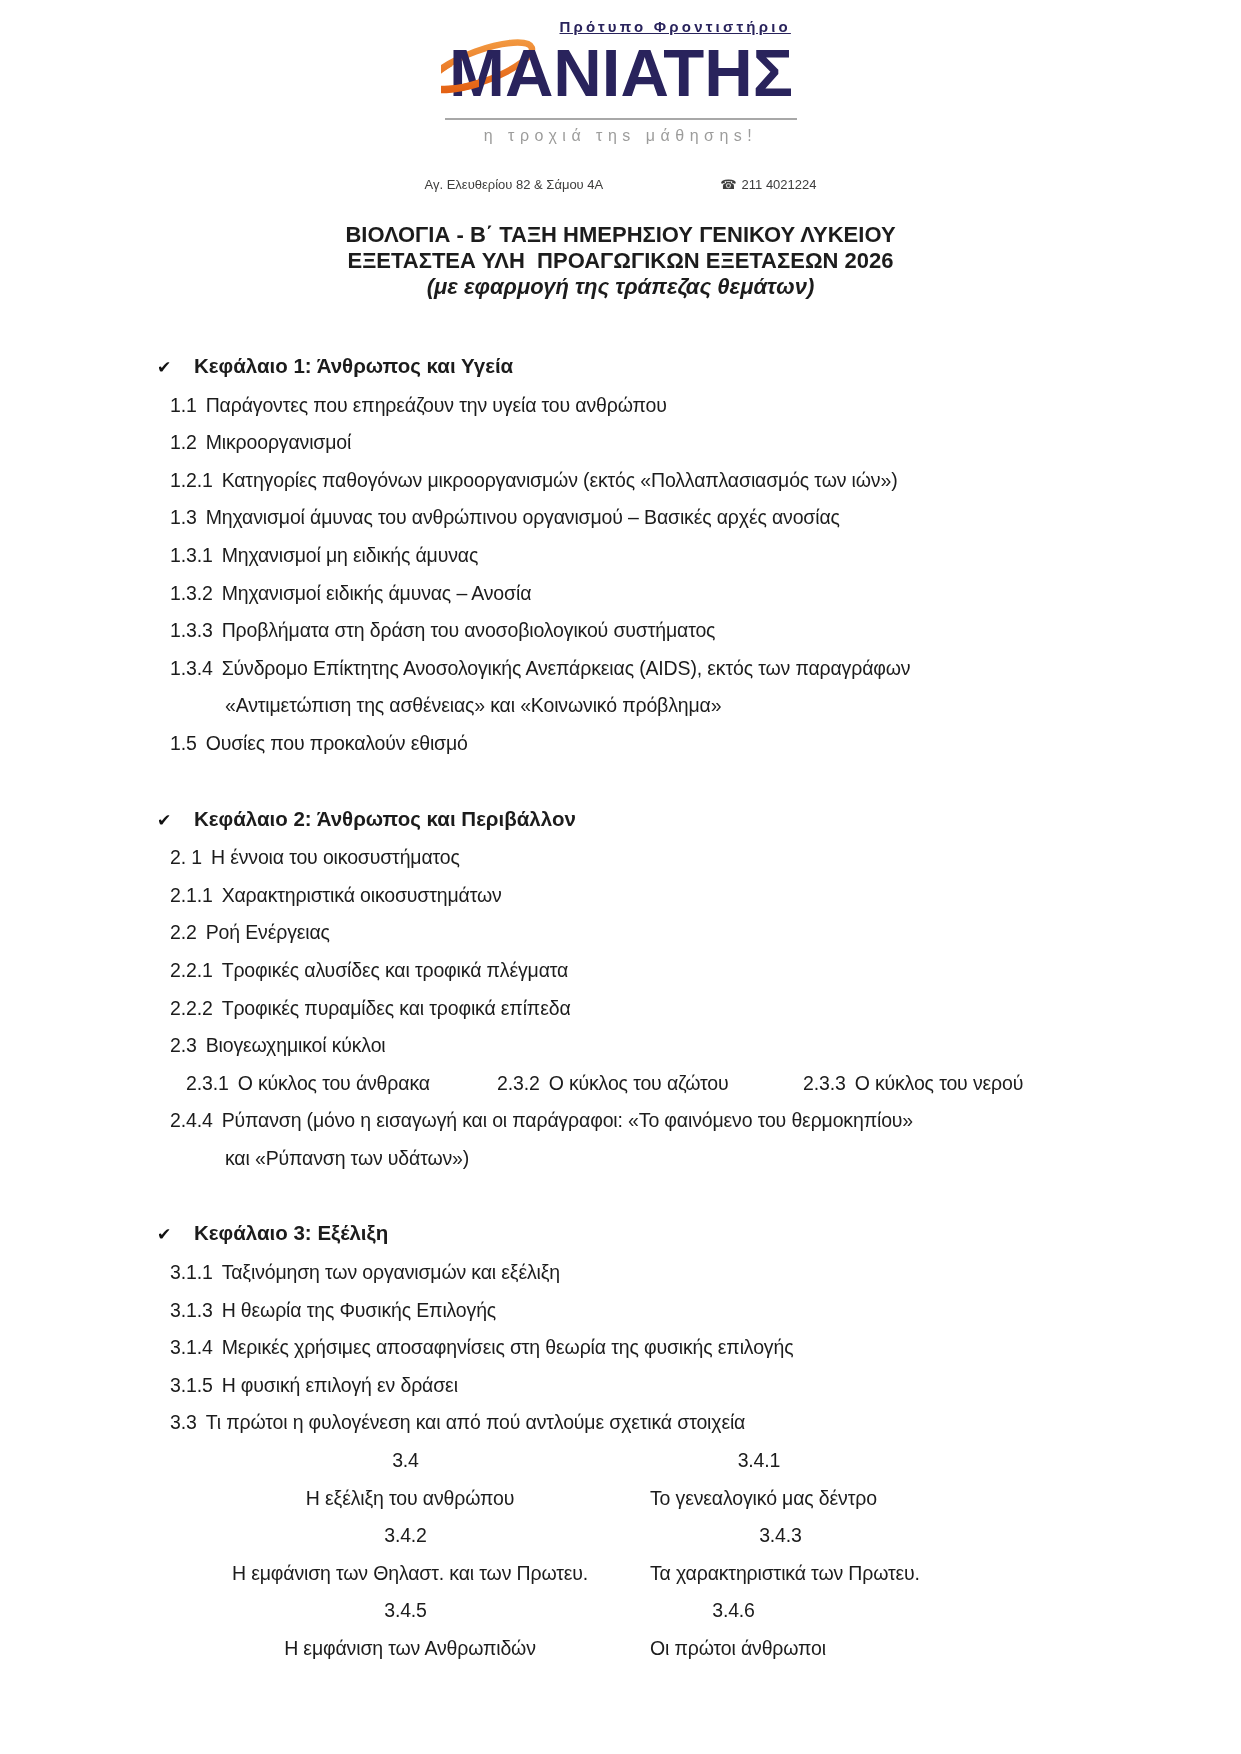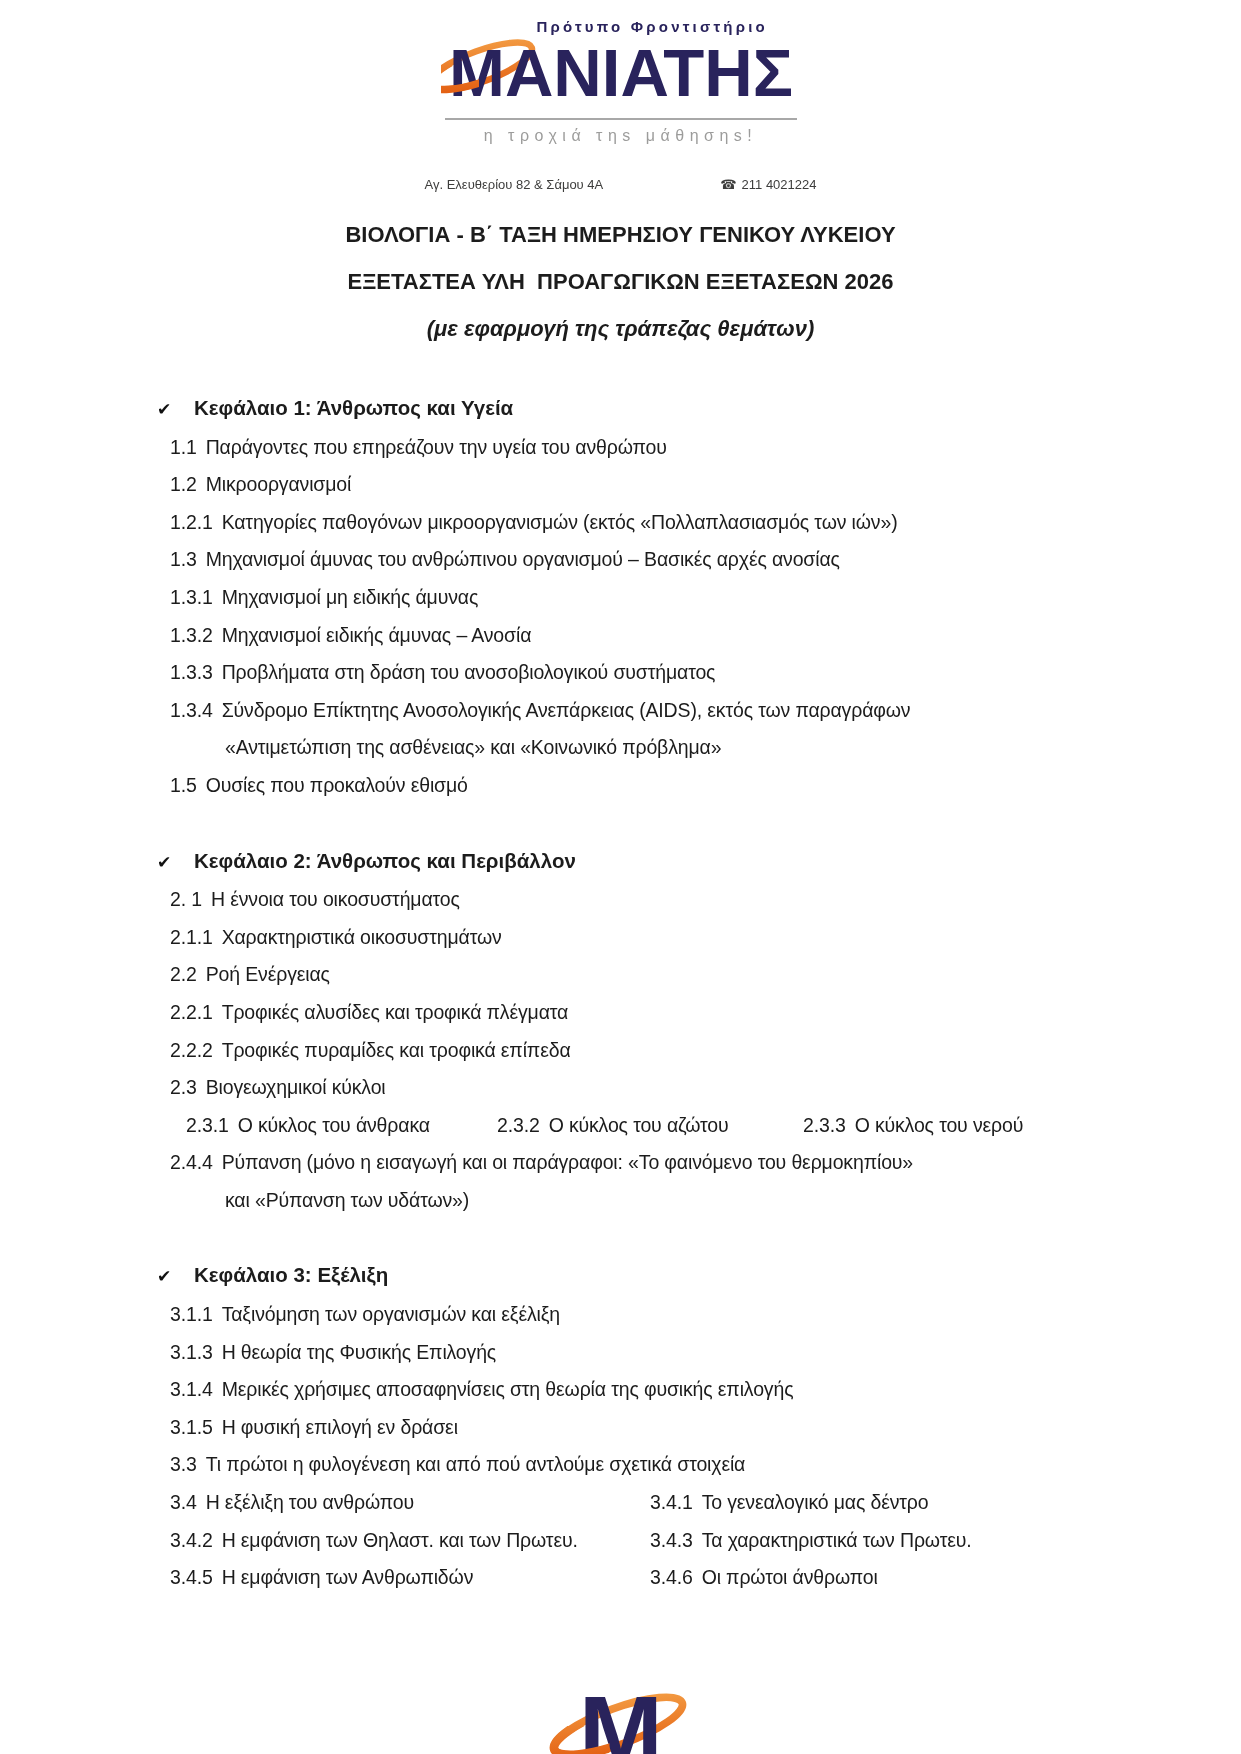--- a/index.html
+++ b/index.html
@@ -8,59 +8,59 @@
     width:1241px;height:1754px;
     background:#ffffff;
     font-family:"Liberation Sans","DejaVu Sans",sans-serif;
     color:#1c1c1c;
     overflow:hidden;
   }
   
   .logo-wrap{width:420px;margin:16px auto 0;display:flex;flex-direction:column;align-items:center;}
   .logo-main{position:relative;width:360px;height:100px;}
   .brand-top{
-    position:absolute;left:96px;top:2px;
+    position:absolute;left:119px;top:2px;
     font-size:15px;font-weight:bold;letter-spacing:3.2px;
-    color:#29235c;white-space:pre;
+    color:#29235c;white-space:pre;text-decoration:underline;
   }
   .logo-rule{width:352px;height:2px;background:#a8a8a8;margin-top:2px;}
   .tagline{
     margin-top:7px;font-size:16px;letter-spacing:5.5px;
     color:#9c9c9b;white-space:pre;
   }
   .address-row{
     width:392px;margin-top:32px;
     display:flex;justify-content:space-between;align-items:center;
     font-size:13px;color:#3d3d3c;
   }
   .phone{display:flex;align-items:center;gap:5px;}
   
   .titles{text-align:center;margin-top:30px;}
   .title-line{font-weight:bold;font-size:22px;line-height:26px;white-space:pre-wrap;}
-  .title-line + .title-line{margin-top:21px;}
+  .title-line + .title-line{}
   .title-italic{font-style:italic;}
   
   .chapters{margin:47px 0 0 170px;}
   .chapter{margin-top:37px;}
   .chapter:first-child{margin-top:0;}
   .chapter-heading{
     display:flex;align-items:baseline;
     margin-left:-13px;
     font-weight:bold;font-size:20.5px;line-height:37.6px;
   }
   .check{width:37px;font-size:17px;font-weight:bold;color:#111;}
   .row{display:flex;font-size:19.5px;line-height:37.6px;letter-spacing:-0.15px;}
   .row.indent{padding-left:55px;}
   .cell{display:flex;text-align:center;}
   .num{white-space:pre;margin-right:9px;}
   .txt{white-space:pre;}
   .cols3 .cell{width:295px;margin-left:16px;}
   .cols3 .cell:nth-child(2){width:290px;}
   .cols3 .cell:last-child{width:auto;}
-  .cols2 .cell{width:480px;}
+  .cols2 .cell{width:480px;flex-direction:column;}
   .cols2 .cell:last-child{width:auto;}
   
   .footer-logo{margin-top:72px;display:flex;justify-content:center;}
 </style>
 </head>
 <body>
 
 <div class="page">
 
   <div class="logo-wrap">

